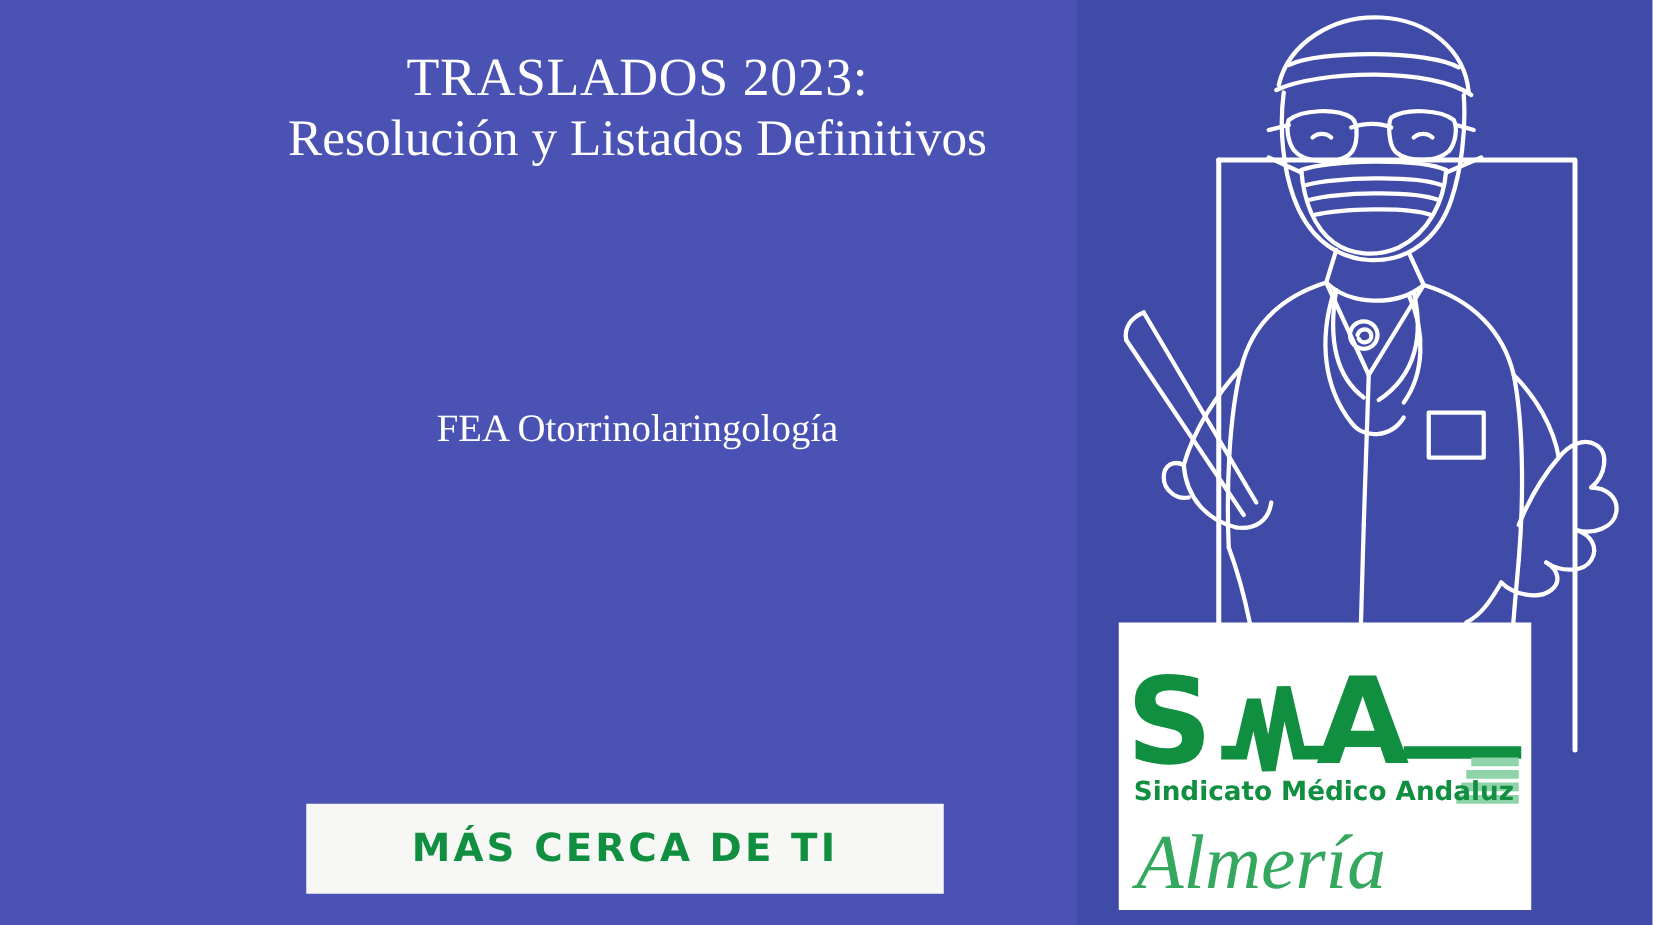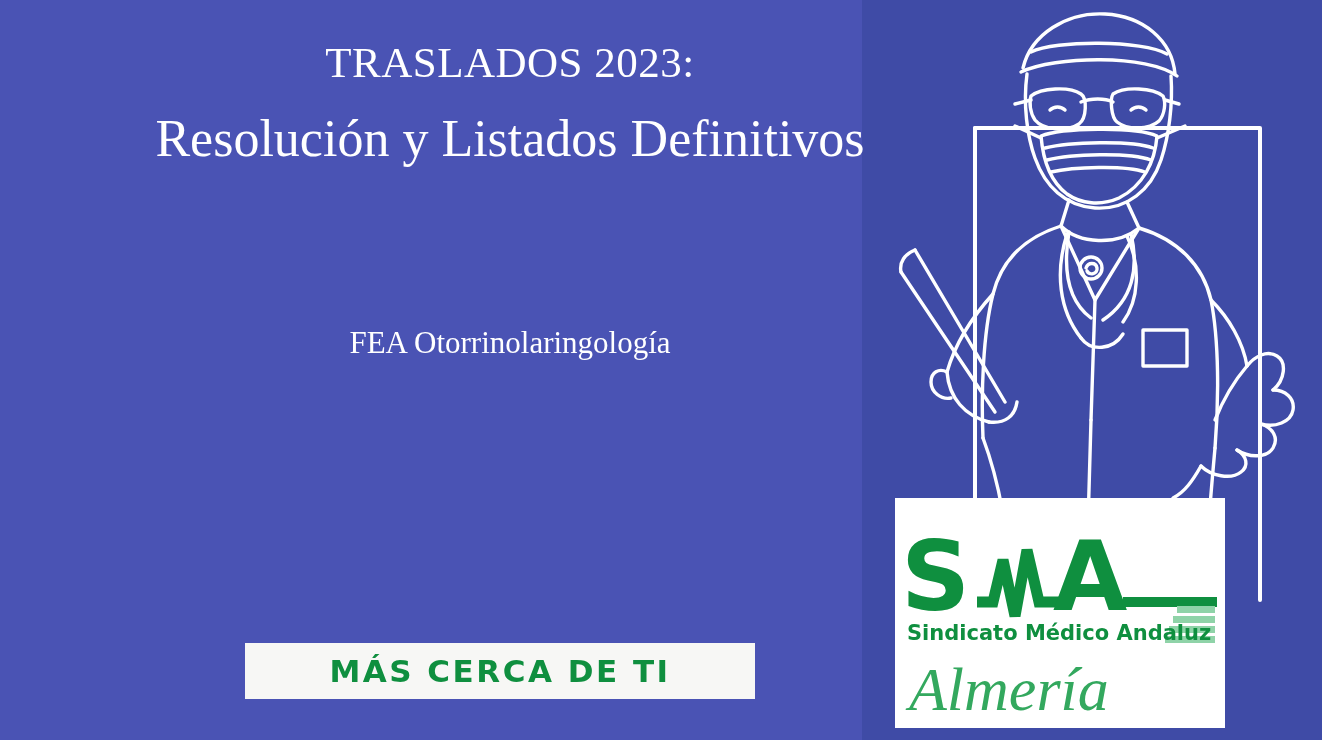--- a/index.html
+++ b/index.html
@@ -35,41 +35,40 @@
     left: 0; top: 38px;
     width: 1020px;
     text-align: center;
     color: #ffffff;
     font-family: "Liberation Serif", serif;
   }
   #title-main {
     font-size: 43px;
     letter-spacing: 0.5px;
     line-height: 1.15;
-    margin-bottom: 22px;
   }
   #title-sub {
-    font-size: 52px;
+    font-size: 41px;
     line-height: 1.15;
   }
   #title-spec {
     position: absolute;
     left: 0; top: 325px;
     width: 1020px;
     text-align: center;
     color: #ffffff;
     font-family: "Liberation Serif", serif;
     font-size: 31px;
   }
 
   
   #slogan-box {
     position: absolute;
     left: 245px; top: 643px;
-    width: 510px; height: 56px;
+    width: 510px; height: 72px;
     background: #f7f7f5;
     display: flex;
     align-items: center;
     justify-content: center;
   }
   #slogan-text {
     color: #0f8f3f;
     font-family: "DejaVu Sans", sans-serif;
     font-weight: bold;
     font-size: 31px;

